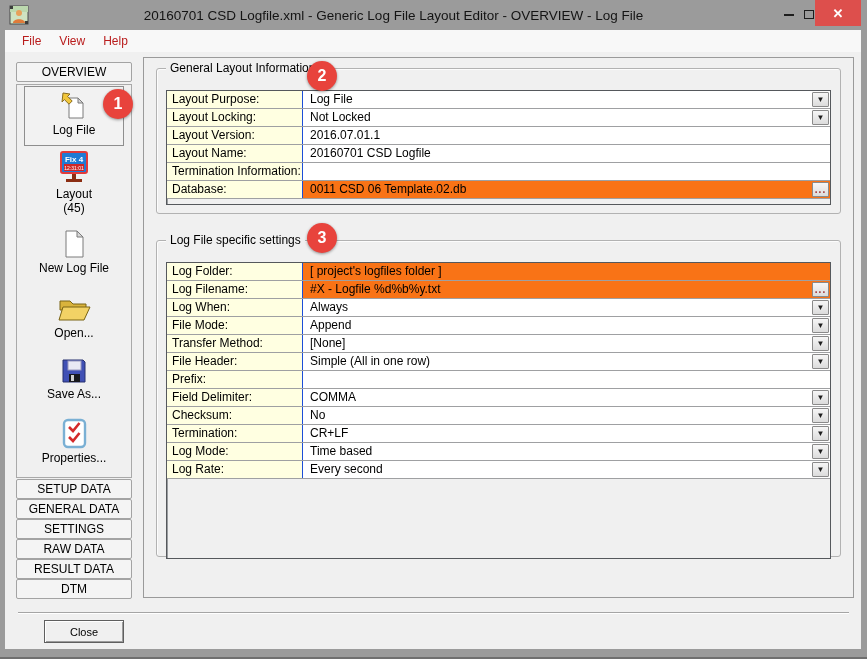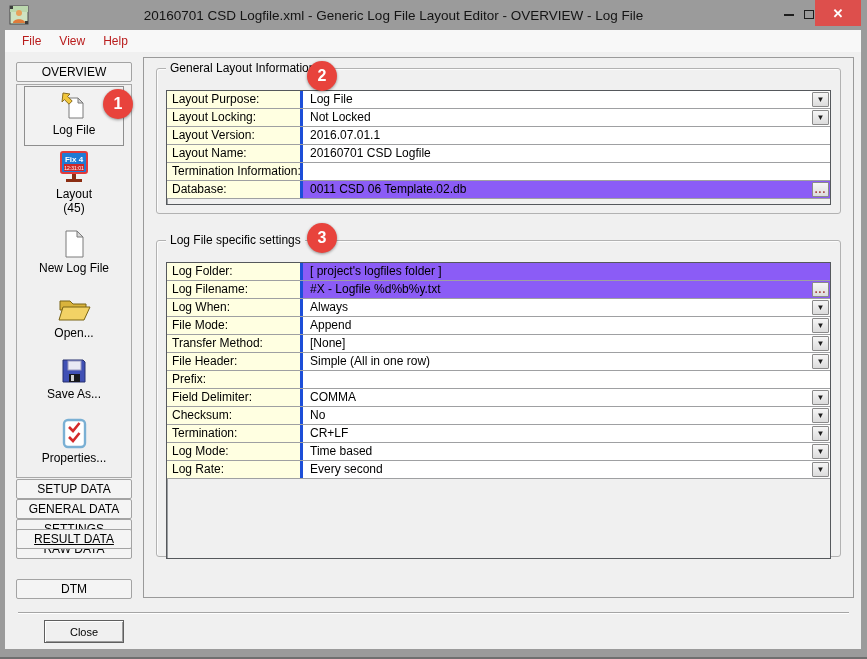--- a/index.html
+++ b/index.html
@@ -70,23 +70,23 @@
   }
   .grid{
     position:absolute;left:9px;top:21px;width:665px;
     background:#f0f0f0;border:1px solid #55585c;
     box-shadow:inset 1px 1px 0 #9a9da0;
   }
   #grid-general{height:115px;}
   #grid-logfile{height:297px;}
   .grid-row{display:flex;height:18px;border-bottom:1px solid #9fa0a2;}
   .cell{font-size:12px;line-height:17px;white-space:nowrap;overflow:hidden;}
-  .cell.label{width:136px;background:#ffffe1;border-right:3px solid #1d4ed8;padding-left:5px;}
+  .cell.label{width:136px;background:#ffffe1;border-right:1px solid #1d4ed8;padding-left:5px;}
   .cell.value{flex:1;background:#ffffff;position:relative;padding-left:7px;padding-right:20px;}
-  .cell.value.hl{background:#8b5cf6;}
+  .cell.value.hl{background:#f97316;}
   .mini-btn{
     position:absolute;right:1px;top:1px;bottom:1px;width:17px;
     background:linear-gradient(#f6f6f6,#dcdcdc);
     border:1px solid #8a8a8a;border-radius:1px;
     font-size:8px;line-height:14px;text-align:center;color:#1d1d1d;padding:0;
     font-family:"Liberation Sans",sans-serif;
   }
   .mini-btn.browse{font-size:10px;font-weight:bold;color:#a03232;letter-spacing:1px;line-height:12px;}
   
   .badge{
@@ -202,21 +202,21 @@
       </svg>
       <span>Properties...</span>
     </div>
   </div>
 
   <div id="section-buttons">
       <div class="flat-btn" style="top: 479px;">SETUP DATA</div>
       <div class="flat-btn" style="top: 499px;">GENERAL DATA</div>
       <div class="flat-btn" style="top: 519px;">SETTINGS</div>
       <div class="flat-btn" style="top: 539px;">RAW DATA</div>
-      <div class="flat-btn" style="top: 529px; text-decoration: underline;">RESULT DATA</div>
+      <div class="flat-btn" style="top: 559px;">RESULT DATA</div>
       <div class="flat-btn" style="top: 579px;">DTM</div>
     </div>
 
   <div id="content-panel"></div>
 
   <div class="groupbox" id="group-general">
     <div class="groupbox-title">General Layout Information</div>
     <div class="grid" id="grid-general">
   <div class="grid-row">
     <div class="cell label">Layout Purpose:</div>

